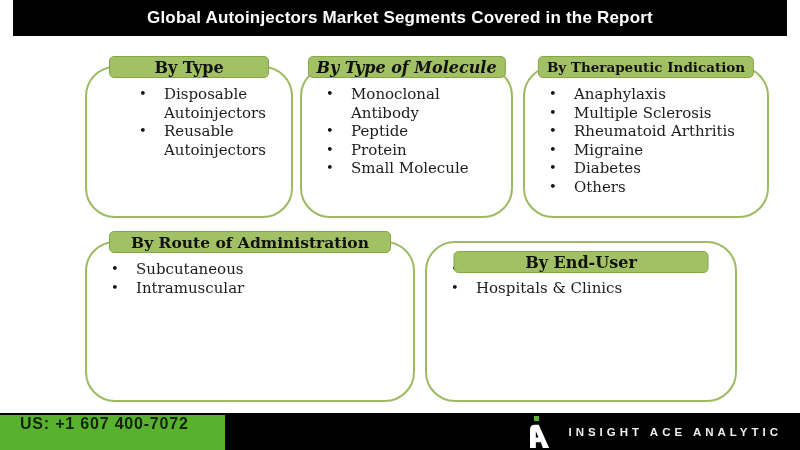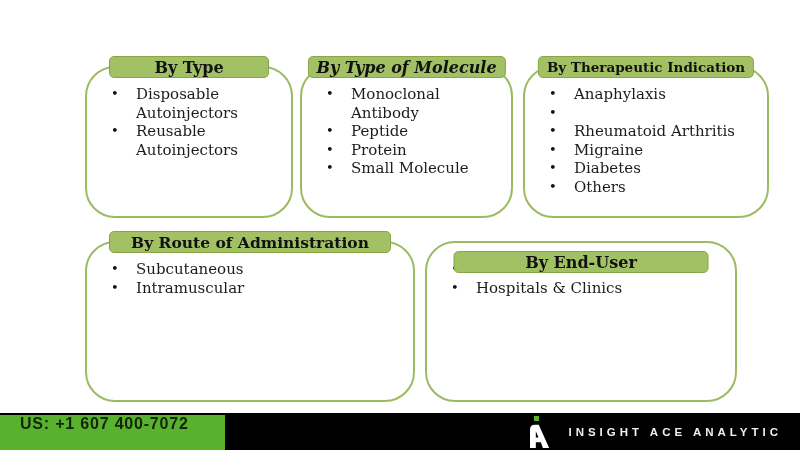--- a/index.html
+++ b/index.html
@@ -57,23 +57,26 @@
   .brand-name{
     color:#efefef;font-family:"Liberation Sans", sans-serif;font-weight:bold;
     font-size:11.5px;letter-spacing:4px;white-space:nowrap;
   }
 </style>
 </head>
 <body>
 
 <div id="canvas">
 
+  <div class="title-bar">
+    <span>Global Autoinjectors Market Segments Covered in the Report</span>
+  </div>
 
   <div id="segment-boxes">
-      <div class="seg-box" style="left: 85px; top: 66px; width: 208px; height: 152px;">
+      <div class="seg-box" style="left: 85px; top: 66px; width: 208px; height: 152px; padding-left: 28px;">
         <div class="seg-header" style="min-width: 160px;">
           <span style="font-size: 16px;">By Type</span>
         </div>
         <ul class="seg-items">
           <li class="seg-item">
             <span class="bullet">•</span>
             <span class="item-text">Disposable Autoinjectors</span>
           </li>
           <li class="seg-item">
             <span class="bullet">•</span>
@@ -108,20 +111,21 @@
         <div class="seg-header" style="min-width: 178px;">
           <span style="font-size: 13.5px;">By Therapeutic Indication</span>
         </div>
         <ul class="seg-items">
           <li class="seg-item">
             <span class="bullet">•</span>
             <span class="item-text">Anaphylaxis</span>
           </li>
           <li class="seg-item">
             <span class="bullet">•</span>
+            <span class="item-text">Multiple Sclerosis</span>
           </li>
           <li class="seg-item">
             <span class="bullet">•</span>
             <span class="item-text">Rheumatoid Arthritis</span>
           </li>
           <li class="seg-item">
             <span class="bullet">•</span>
             <span class="item-text">Migraine</span>
           </li>
           <li class="seg-item">

